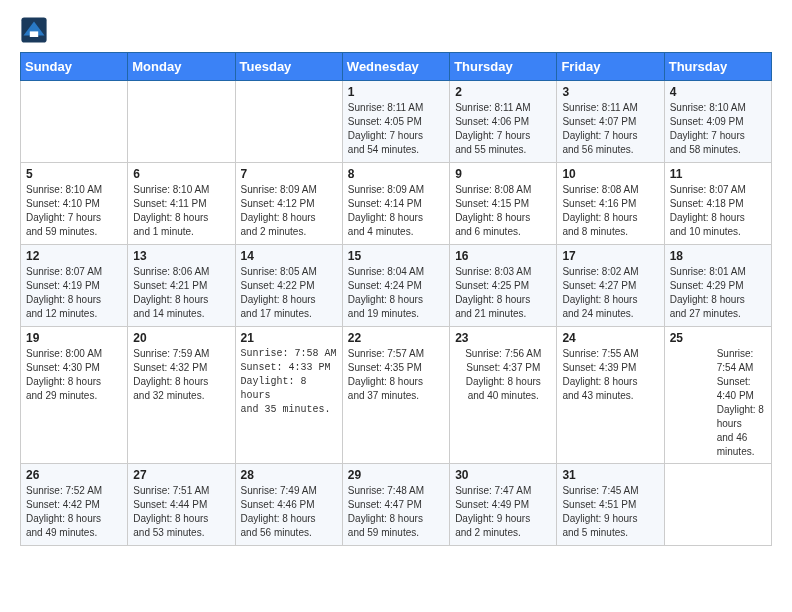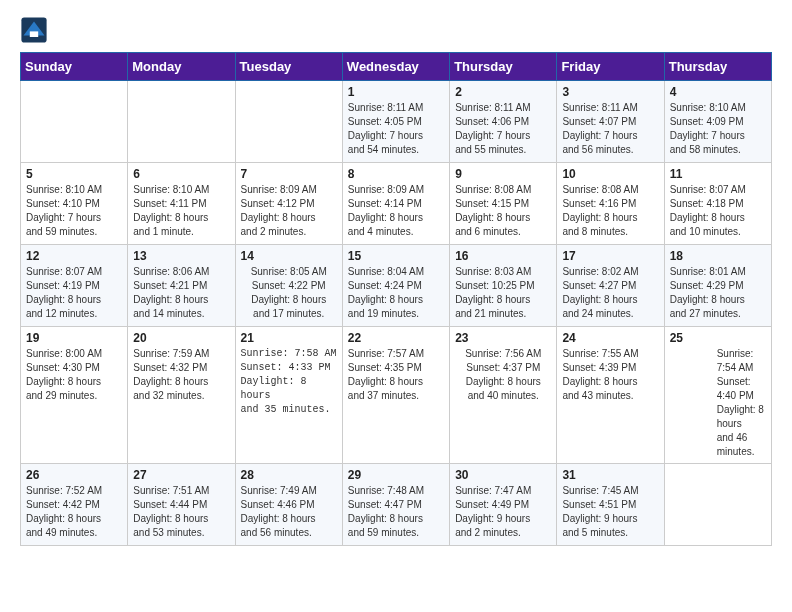--- a/index.html
+++ b/index.html
@@ -40,21 +40,21 @@
     .calendar-subtitle {
       font-size: 15px;
       color: #444;
     }
     table {
       width: 100%;
       border-collapse: collapse;
       table-layout: fixed;
     }
     thead tr {
-      background: #4c1d95;
+      background: #3b82f6;
     }
     thead th {
       color: #fff;
       font-size: 13px;
       font-weight: bold;
       padding: 6px 4px;
       text-align: left;
       border: 1px solid #2166a8;
     }
     tbody td {
@@ -216,36 +216,36 @@
           </td>
           <td>
             <div class="day-number">13</div>
             <div class="day-info" style="white-space: pre-line;">Sunrise: 8:06 AM
 Sunset: 4:21 PM
 Daylight: 8 hours
 and 14 minutes.</div>
           </td>
           <td>
             <div class="day-number">14</div>
-            <div class="day-info" style="white-space: pre-line; text-align: center;">Sunrise: 8:05 AM
+            <div class="day-info" style="white-space: pre-line;">Sunrise: 8:05 AM
 Sunset: 4:22 PM
 Daylight: 8 hours
 and 17 minutes.</div>
           </td>
           <td>
             <div class="day-number">15</div>
             <div class="day-info" style="white-space: pre-line;">Sunrise: 8:04 AM
 Sunset: 4:24 PM
 Daylight: 8 hours
 and 19 minutes.</div>
           </td>
           <td>
             <div class="day-number">16</div>
             <div class="day-info" style="white-space: pre-line;">Sunrise: 8:03 AM
-Sunset: 10:25 PM
+Sunset: 4:25 PM
 Daylight: 8 hours
 and 21 minutes.</div>
           </td>
           <td>
             <div class="day-number">17</div>
             <div class="day-info" style="white-space: pre-line;">Sunrise: 8:02 AM
 Sunset: 4:27 PM
 Daylight: 8 hours
 and 24 minutes.</div>
           </td>

